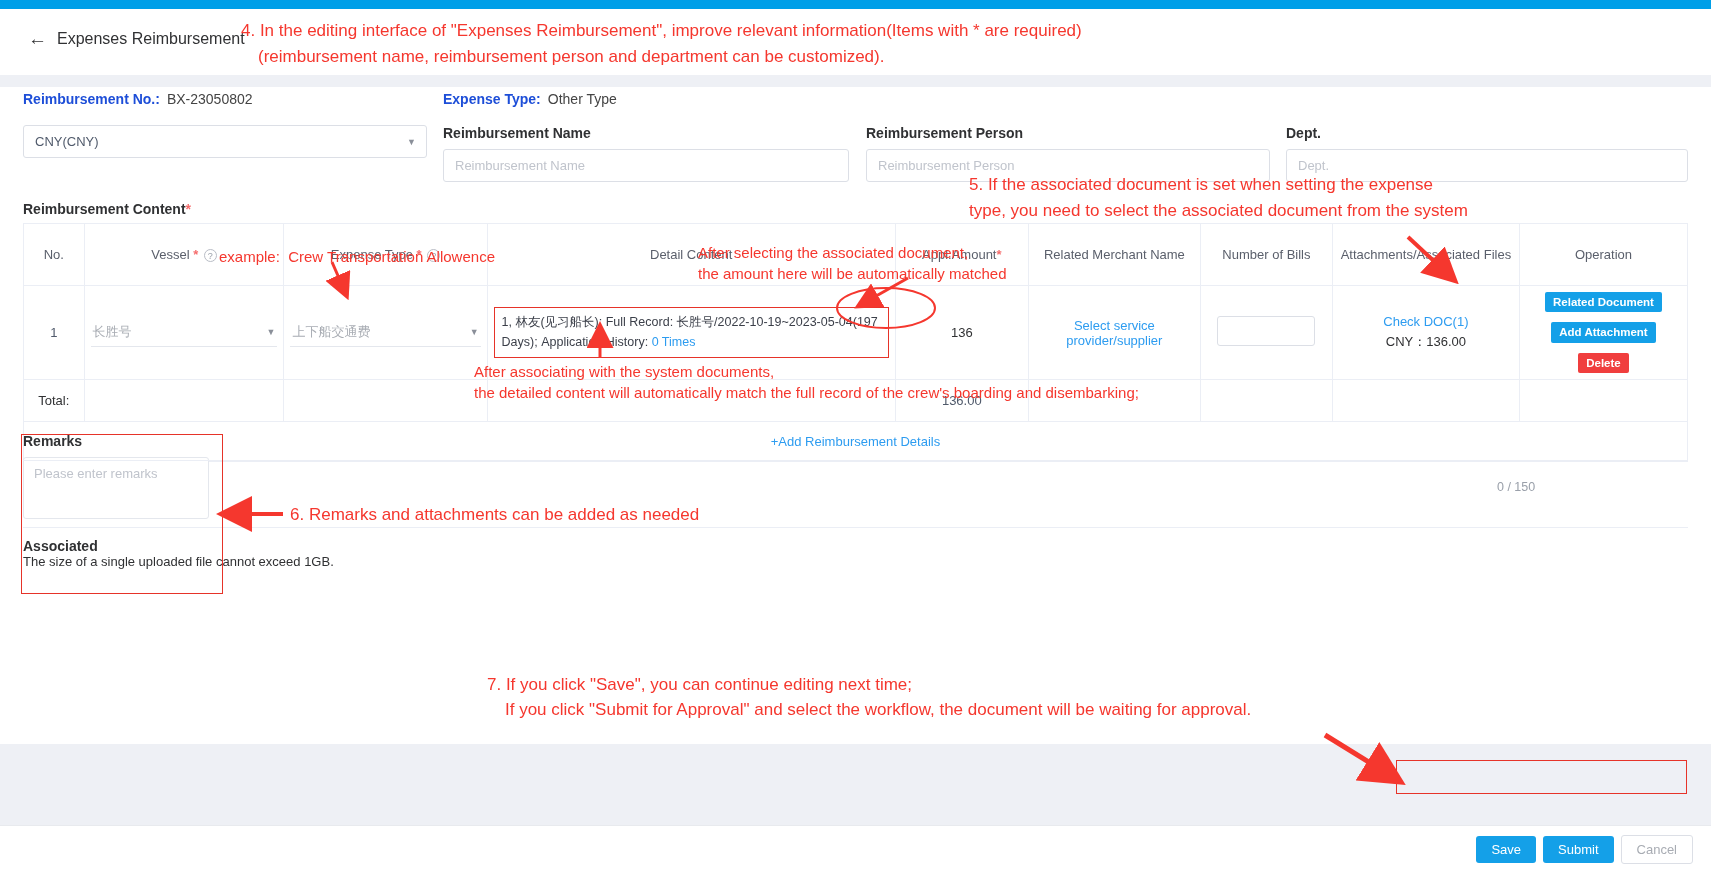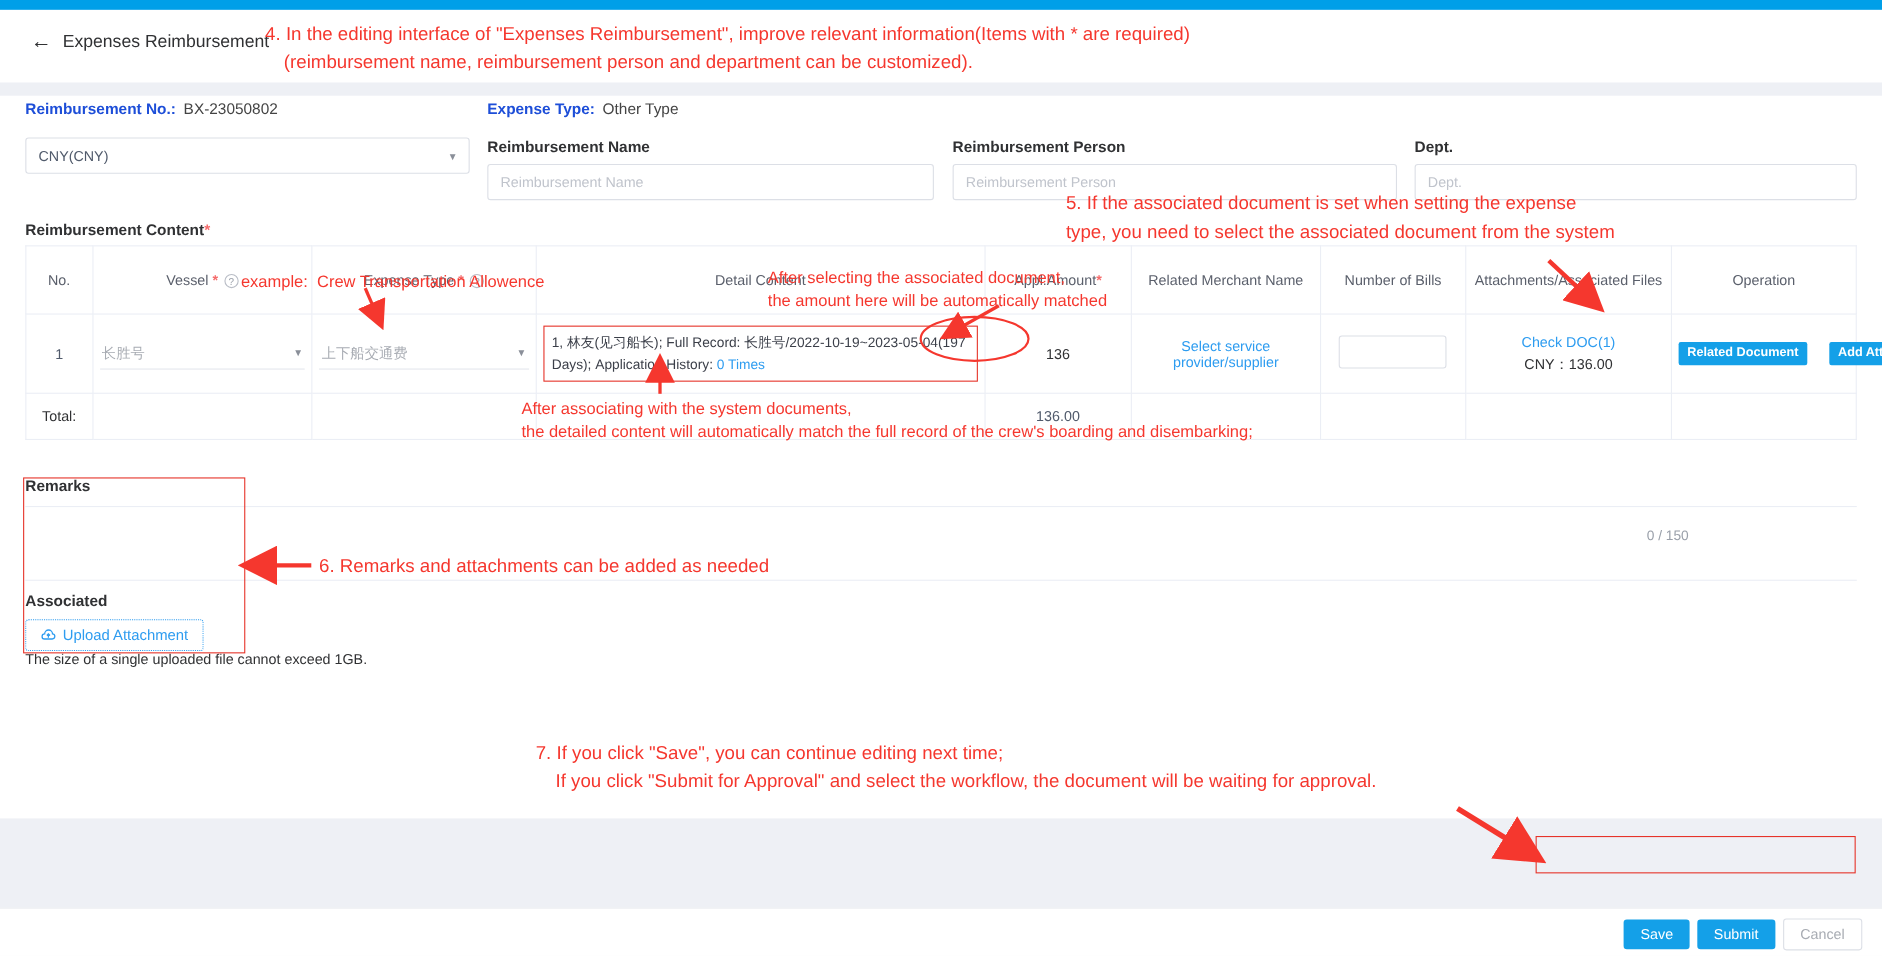--- a/index.html
+++ b/index.html
@@ -75,21 +75,21 @@
   .detailbox {
     border:1px solid #e63329; padding:5px 7px; text-align:left; line-height:1.55;
     font-size:12.5px; color:#3b3f49; background:#fff;
   }
   .lnk { color:#2d9cf0; }
   .amt-cell { position:relative; }
   .amt-val { font-size:13px; color:#303133; }
   .bills-box { display:inline-block; width:98px; height:30px; border:1px solid #dcdfe6; border-radius:3px; background:#fff; }
   .attach-line1 { color:#2d9cf0; }
   .attach-line2 { color:#303133; margin-top:4px; }
-  .opbtns { display:flex; flex-direction:row; align-items:center; gap:20px; }
+  .opbtns { display:flex; flex-direction:column; align-items:center; gap:10px; }
   .opbtn {
     font-size:11.5px; color:#fff; padding:3px 8px; border-radius:2px; line-height:1.25;
     font-weight:bold; white-space:nowrap;
   }
   .op-blue { background:#14a0e8; }
   .op-red { background:#f03e3e; }
   td.total-lbl { text-align:left; padding-left:12px; color:#303133; }
   table.grid tr.totalrow td { height:42px; }
   .addrow-cell { height:40px; text-align:center; position:relative; }
   .addlink { color:#2d9cf0; font-size:13px; }
@@ -247,43 +247,40 @@
         <td class="total-lbl">Total:</td>
         <td></td>
         <td></td>
         <td></td>
         <td>136.00</td>
         <td></td>
         <td></td>
         <td></td>
         <td></td>
       </tr>
+      <tr>
+        <td class="addrow-cell" colspan="9">
+          <span class="addlink">+Add Reimbursement Details</span>
+        </td>
+      </tr>
     </tbody>
   </table>
 
 </div>
 
 <div style="position:absolute; left:23px; top:433px; width:1665px;">
   <div class="remarks-title">Remarks</div>
+  <div class="remarks-box">Please enter remarks</div>
 </div>
 <div class="rule" style="top:460px;"></div>
 <div class="rule" style="top:527px;"></div>
 <div class="counter" style="left:1497px; top:480px;">0 / 150</div>
 
 <div style="position:absolute; left:23px; top:538px;">
   <div class="attach-title">Associated</div>
-  <div style="margin-top:9px;">
-    <span class="uploadbtn">
-      <svg width="14" height="14" viewBox="0 0 24 24" fill="none" stroke="#2d9cf0" stroke-width="2">
-        <path d="M6 17h12a4 4 0 0 0 .4-7.98A6 6 0 0 0 6.2 9.1 3.9 3.9 0 0 0 6 17z"></path>
-        <path d="M12 15V9M9.5 11.5L12 9l2.5 2.5"></path>
-      </svg>
-      <span>Upload Attachment</span>
-    </span>
-  </div>
   <div class="hint" style="">The size of a single uploaded file cannot exceed 1GB.</div>
 </div>
 
 <div class="footer"></div>
 <div class="footerwhite"></div>
 <div class="footbtns">
   <span class="btn btn-pri">Save</span>
   <span class="btn btn-pri">Submit</span>
   <span class="btn btn-plain">Cancel</span>
 </div>

